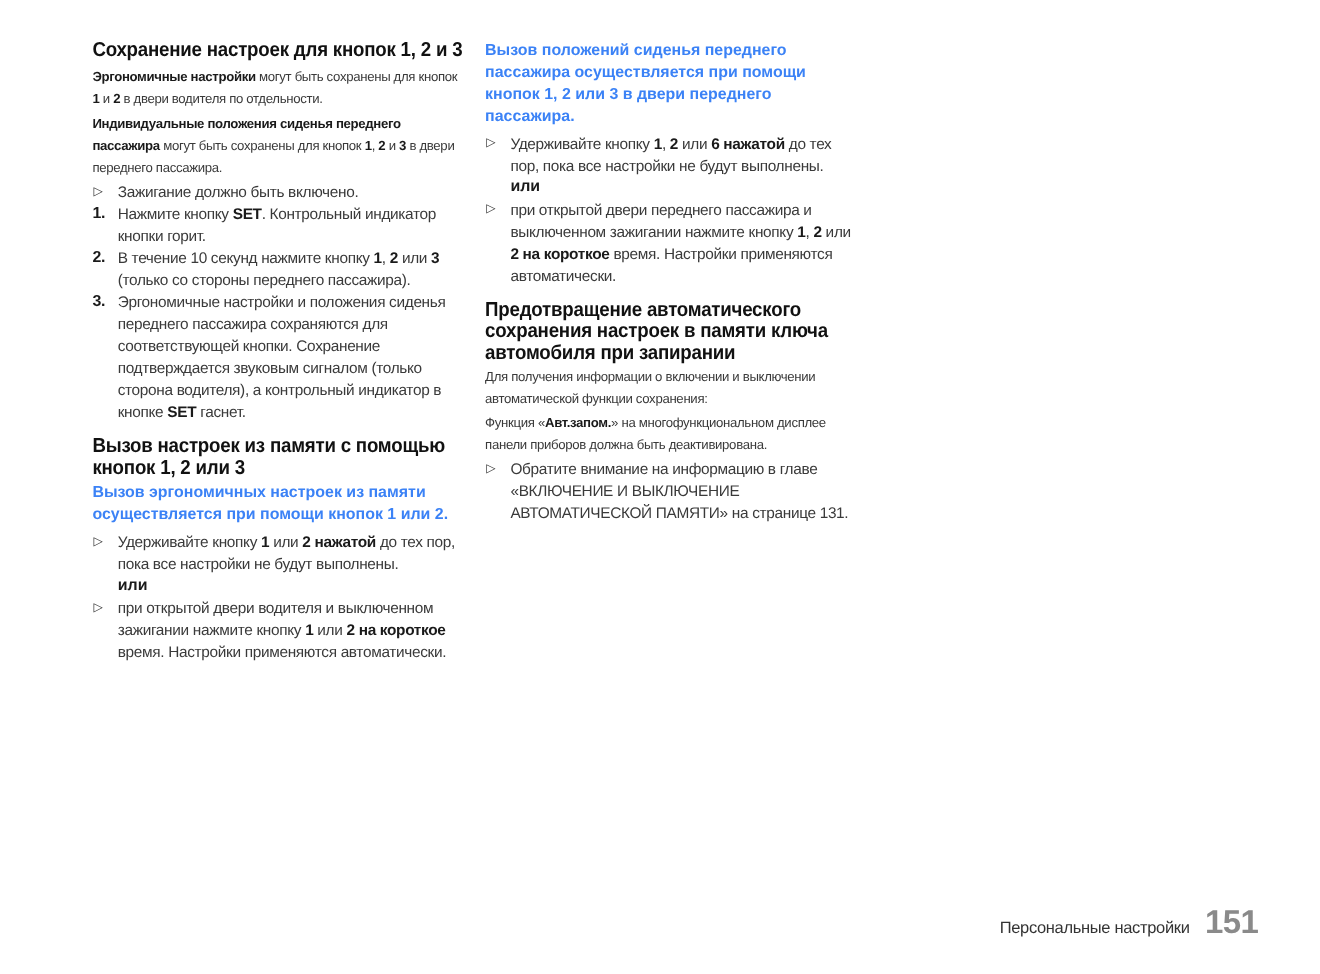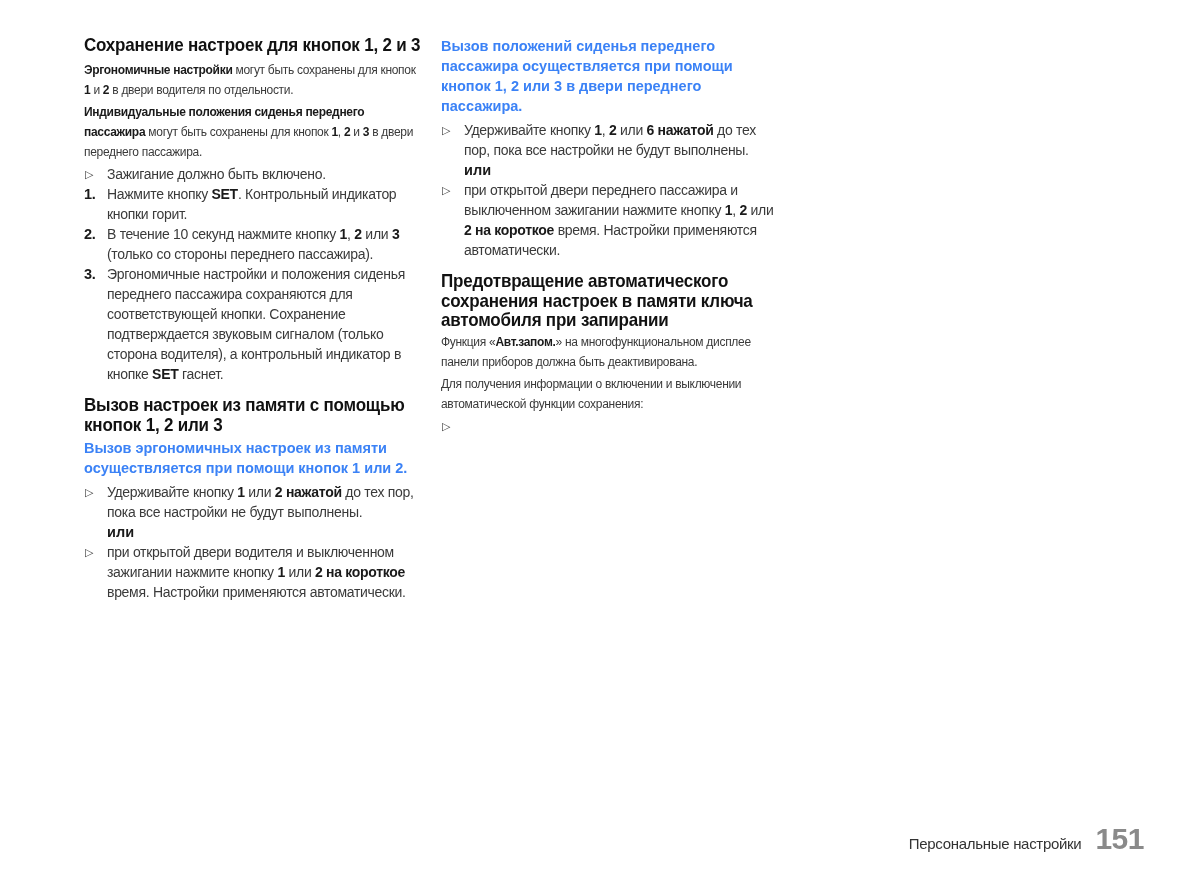--- a/index.html
+++ b/index.html
@@ -61,23 +61,23 @@
   <h3>Вызов положений сиденья переднего пассажира осуществляется при помощи кнопок 1, 2 или 3 в двери переднего пассажира.</h3>
   <ul>
     <li><span class="tri">▷</span><span>Удерживайте кнопку </span><b>1</b><span>, </span><b>2</b><span> или </span><b>6 нажатой</b><span> до тех пор, пока все настройки не будут выполнены.</span></li>
   </ul>
   <div class="or">или</div>
   <ul>
     <li><span class="tri">▷</span><span>при открытой двери переднего пассажира и выключенном зажигании нажмите кнопку </span><b>1</b><span>, </span><b>2</b><span> или </span><b>2 на короткое</b><span> время. Настройки применяются автоматически.</span></li>
   </ul>
   <div class="gap"></div>
   <h2>Предотвращение автоматического сохранения настроек в памяти ключа автомобиля при запирании</h2>
+  <p>Для получения информации о включении и выключении автоматической функции сохранения:</p>
   <p><span>Функция «</span><b>Авт.запом.</b><span>» на многофункциональном дисплее панели приборов должна быть деактивирована.</span></p>
-  <p>Для получения информации о включении и выключении автоматической функции сохранения:</p>
   <ul>
-    <li><span class="tri">▷</span></li>
+    <li><span class="tri">▷</span><span>Обратите внимание на информацию в главе «ВКЛЮЧЕНИЕ И ВЫКЛЮЧЕНИЕ АВТОМАТИЧЕСКОЙ ПАМЯТИ» на странице 131.</span></li>
   </ul>
 </div>
 
 <div class="footer">
   <span class="footer-label">Персональные настройки</span>
   <span class="page-num">151</span>
 </div>
 
 </body></html>

